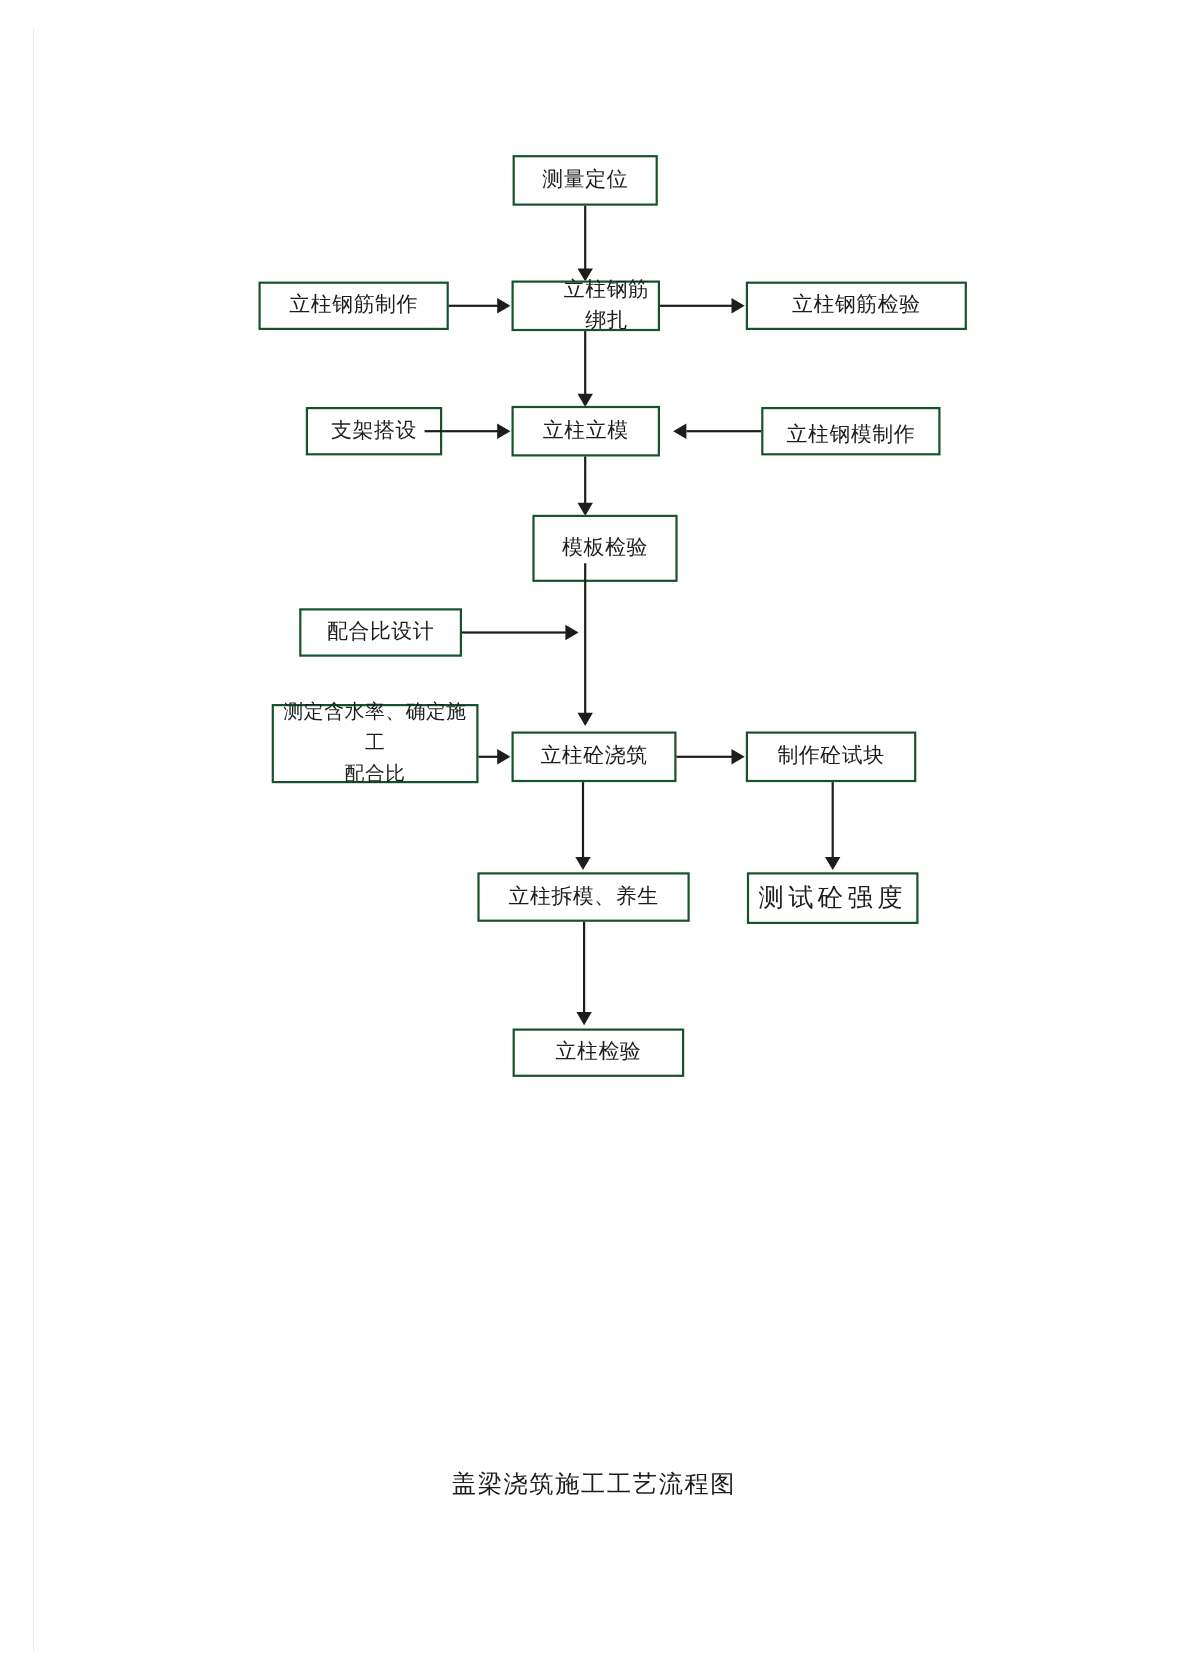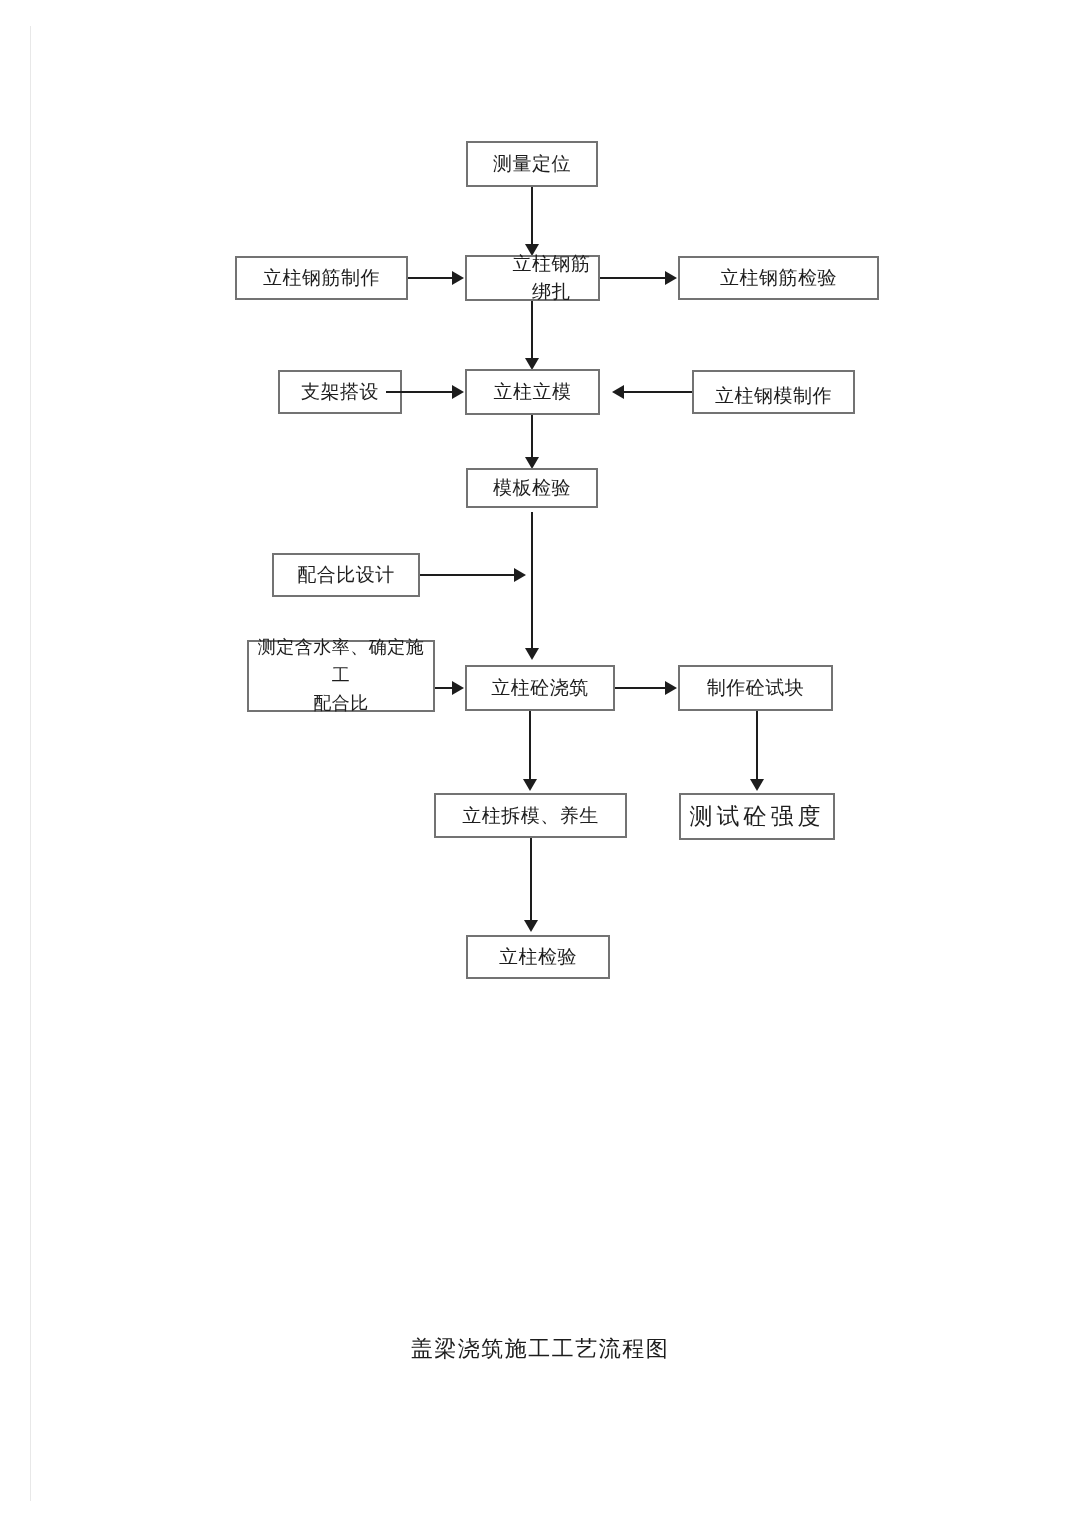--- a/index.html
+++ b/index.html
@@ -20,21 +20,21 @@
     position: absolute;
     left: 30px;
     top: 26px;
     width: 1px;
     height: 1475px;
     background: #e8e8e8;
   }
   .node {
     position: absolute;
     box-sizing: border-box;
-    border: 2px solid #737373;
+    border: 2px solid #14532d;
     background: #ffffff;
     display: flex;
     align-items: center;
     justify-content: center;
     text-align: center;
     color: #1d1d1d;
     font-size: 19px;
     line-height: 1.45;
     letter-spacing: 0.5px;
     padding: 2px 6px;
@@ -139,21 +139,21 @@
 
   <div class="edge h" style="left:386px; top:391px; width:67px;"></div>
   <div class="arrow right" style="left:452px; top:385px;"></div>
 
   <div class="edge h" style="left:624px; top:391px; width:68px;"></div>
   <div class="arrow left" style="left:612px; top:385px;"></div>
 
   <div class="edge v" style="left:531px; top:415px; width:2px; height:47px;"></div>
   <div class="arrow down" style="left:525px; top:457px;"></div>
 
-  <div class="node" style="left:466px; top:468px; width:132px; height:40px;">
+  <div class="node" style="left:484px; top:468px; width:132px; height:61px;">
     <span class="node-label">模板检验</span>
   </div>
 
   <div class="edge v" style="left:531px; top:512px; width:2px; height:140px;"></div>
   <div class="arrow down" style="left:525px; top:648px;"></div>
 
   <div class="node" style="left:272px; top:553px; width:148px; height:44px;">
     <span class="node-label">配合比设计</span>
   </div>
 
@@ -189,19 +189,19 @@
     <span class="node-label">立柱拆模、养生</span>
   </div>
 
   <div class="node wide-space" style="left:679px; top:793px; width:156px; height:47px;">
     <span class="node-label">测试砼强度</span>
   </div>
 
   <div class="edge v" style="left:530px; top:838px; width:2px; height:86px;"></div>
   <div class="arrow down" style="left:524px; top:920px;"></div>
 
-  <div class="node" style="left:466px; top:935px; width:144px; height:44px;">
+  <div class="node" style="left:466px; top:935px; width:156px; height:44px;">
     <span class="node-label">立柱检验</span>
   </div>
 
   <div class="caption">盖梁浇筑施工工艺流程图</div>
 
 </div>
 
 </body></html>

